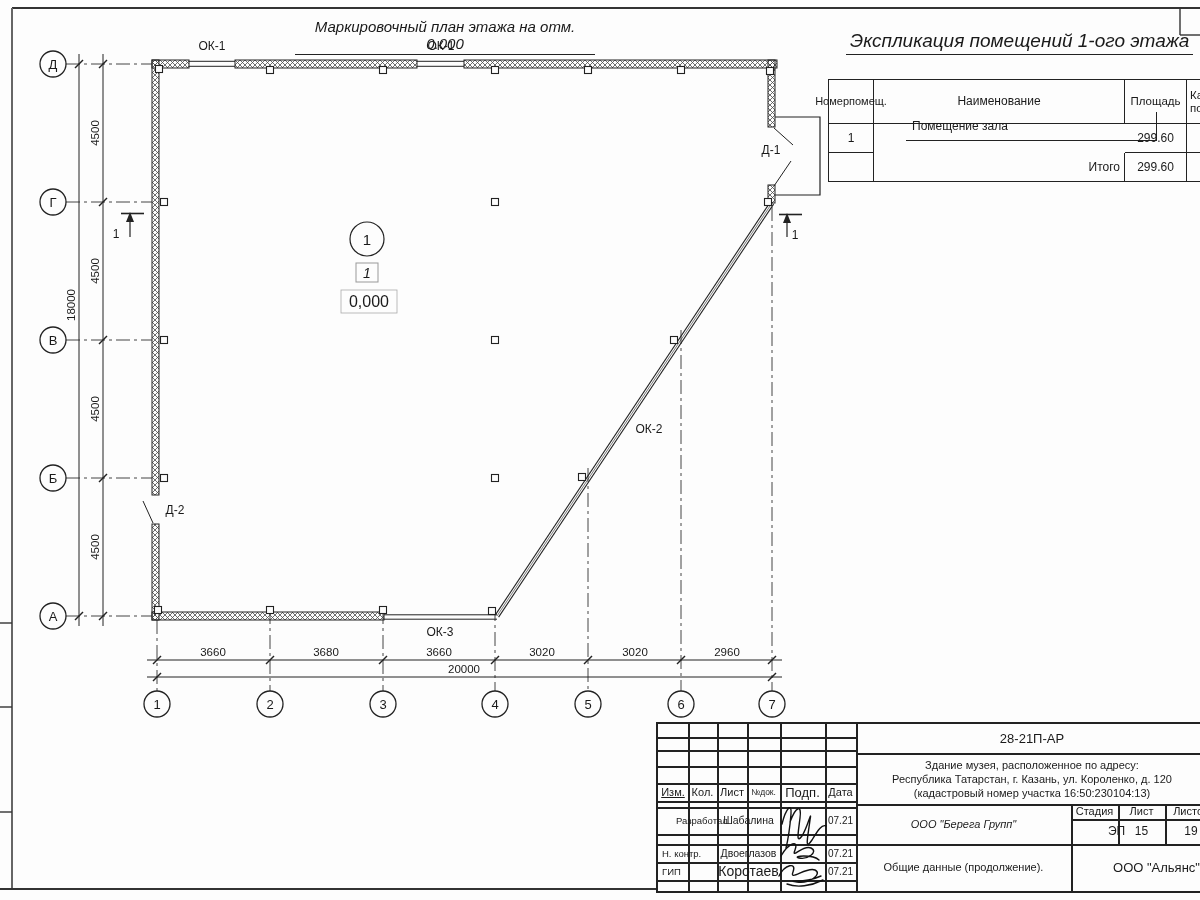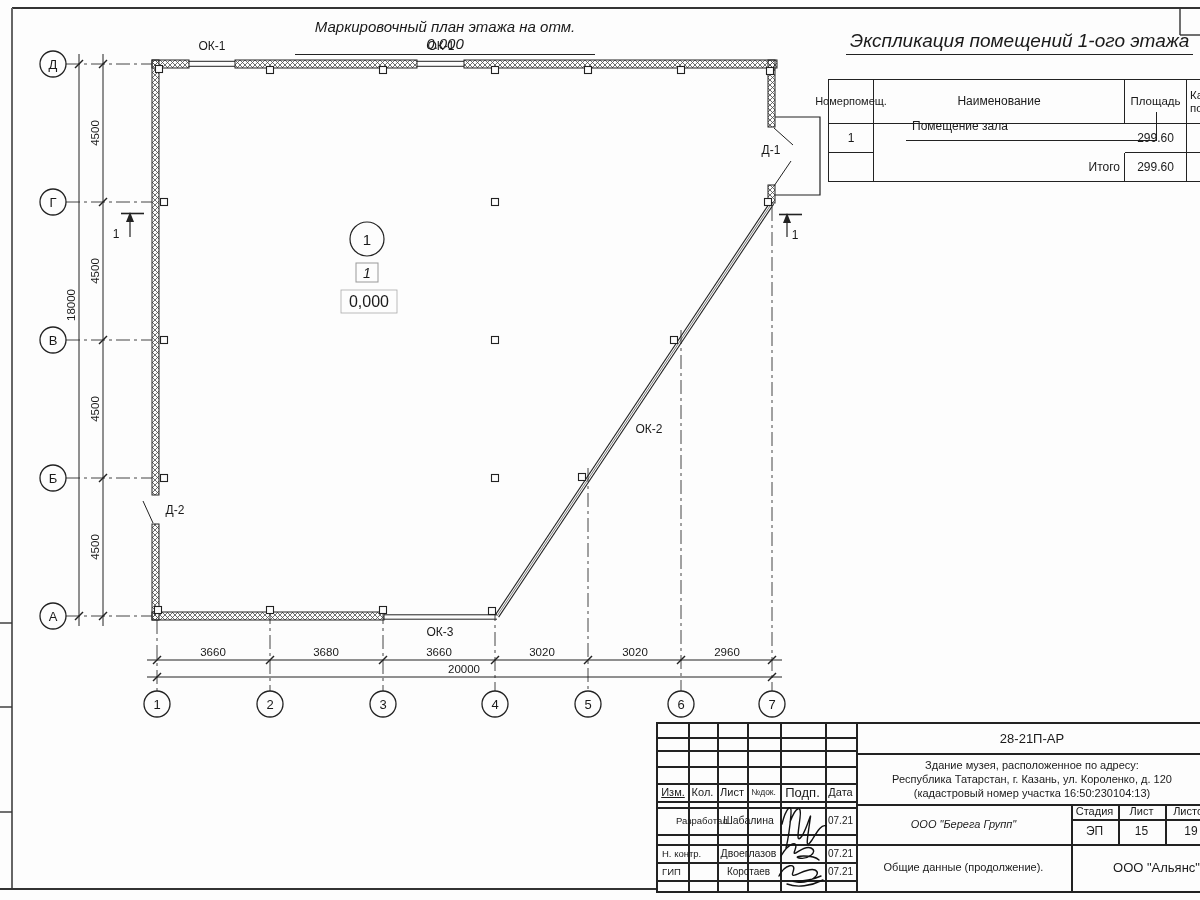--- a/index.html
+++ b/index.html
@@ -281,41 +281,41 @@
 
     <div class="tb-txt left-al" style="left:2px;top:83px;width:57px;height:27px;font-size:9.5px;padding-left:2px;margin-left:14px;">Разработал</div>
     <div class="tb-txt" style="left:59px;top:83px;width:63px;height:27px;font-size:10.5px;">Шабалина</div>
     <div class="tb-txt" style="left:167px;top:83px;width:31px;height:27px;font-size:10px;">07.21</div>
 
     <div class="tb-txt left-al" style="left:2px;top:120px;width:57px;height:18px;font-size:9.5px;padding-left:2px;">Н. контр.</div>
     <div class="tb-txt" style="left:59px;top:120px;width:63px;height:18px;font-size:10.5px;">Двоеглазов</div>
     <div class="tb-txt" style="left:167px;top:120px;width:31px;height:18px;font-size:10px;">07.21</div>
 
     <div class="tb-txt left-al" style="left:2px;top:138px;width:57px;height:18px;font-size:9.5px;padding-left:2px;">ГИП</div>
-    <div class="tb-txt" style="left:59px;top:138px;width:63px;height:18px;font-size:10px;">Коротаев</div>
+    <div class="tb-txt" style="left:59px;top:138px;width:63px;height:18px;font-size:14px;">Коротаев</div>
     <div class="tb-txt" style="left:167px;top:138px;width:31px;height:18px;font-size:10px;">07.21</div>
 
     <svg class="abs" style="left:118px;top:72px;" width="52" height="62" viewBox="0 0 52 62">
       <path d="M6 28 C10 12, 16 6, 15 18 C14 30, 12 44, 10 52 M14 26 C20 10, 26 8, 24 22 C22 38, 20 48, 26 40 C32 30, 36 12, 34 24 C32 40, 28 56, 36 44 C42 34, 46 28, 50 30" fill="none" stroke="#111" stroke-width="1.4" stroke-linecap="round"></path>
     </svg>
     <svg class="abs" style="left:115px;top:112px;" width="56" height="52" viewBox="0 0 56 52">
       <path d="M8 20 C16 6, 26 4, 22 14 C18 24, 30 8, 38 12 C46 16, 34 24, 26 22 C18 20, 40 18, 46 24" fill="none" stroke="#111" stroke-width="1.4" stroke-linecap="round"></path>
       <path d="M6 40 C12 28, 24 26, 20 36 C16 46, 34 30, 42 34 C50 38, 36 48, 24 46 C12 44, 30 48, 48 40 M14 48 C24 52, 38 50, 50 44" fill="none" stroke="#111" stroke-width="1.4" stroke-linecap="round"></path>
     </svg>
 
     <div class="tb-txt" style="left:198px;top:0;width:352px;height:29px;font-size:13px;">28-21П-АР</div>
     <div class="tb-txt" style="left:198px;top:29px;width:352px;height:51px;font-size:11px;flex-direction:column;line-height:14px;">
       <span>Здание музея, расположенное по адресу:</span>
       <span>Республика Татарстан, г. Казань, ул. Короленко, д. 120</span>
       <span>(кадастровый номер участка 16:50:230104:13)</span>
     </div>
     <div class="tb-txt title-it" style="left:198px;top:80px;width:215px;height:40px;font-size:11px;">ООО "Берега Групп"</div>
     <div class="tb-txt" style="left:413px;top:80px;width:47px;height:15px;font-size:11px;">Стадия</div>
     <div class="tb-txt" style="left:460px;top:80px;width:47px;height:15px;font-size:11px;">Лист</div>
     <div class="tb-txt" style="left:507px;top:80px;width:52px;height:15px;font-size:11px;">Листов</div>
-    <div class="tb-txt" style="left:413px;top:95px;width:47px;height:25px;font-size:12px;">ЭП</div>
+    <div class="tb-txt" style="left:435px;top:95px;width:47px;height:25px;font-size:12px;">ЭП</div>
     <div class="tb-txt" style="left:460px;top:95px;width:47px;height:25px;font-size:12px;">15</div>
     <div class="tb-txt" style="left:507px;top:95px;width:52px;height:25px;font-size:12px;">19</div>
     <div class="tb-txt" style="left:198px;top:120px;width:215px;height:47px;font-size:11px;">Общие данные (продолжение).</div>
     <div class="tb-txt" style="left:413px;top:120px;width:171px;height:47px;font-size:13px;">ООО "Альянс"</div>
   </div>
 
 </div>
 
 </body></html>

